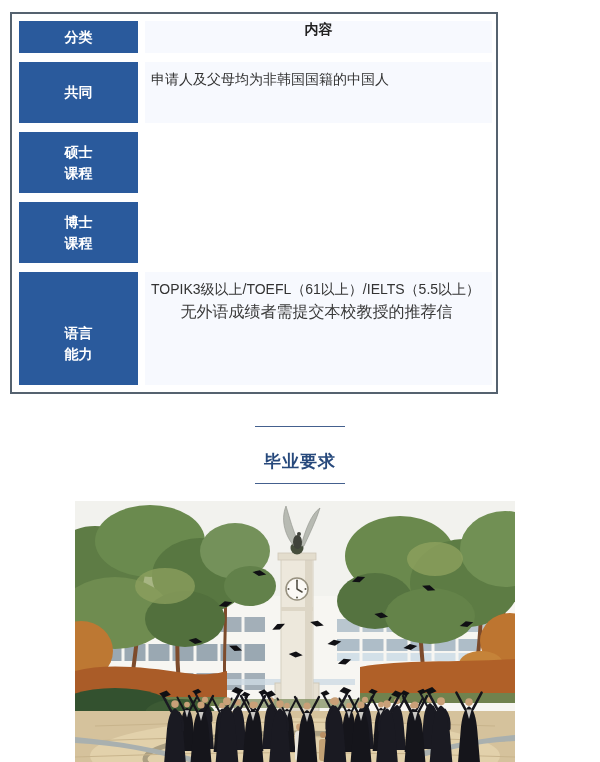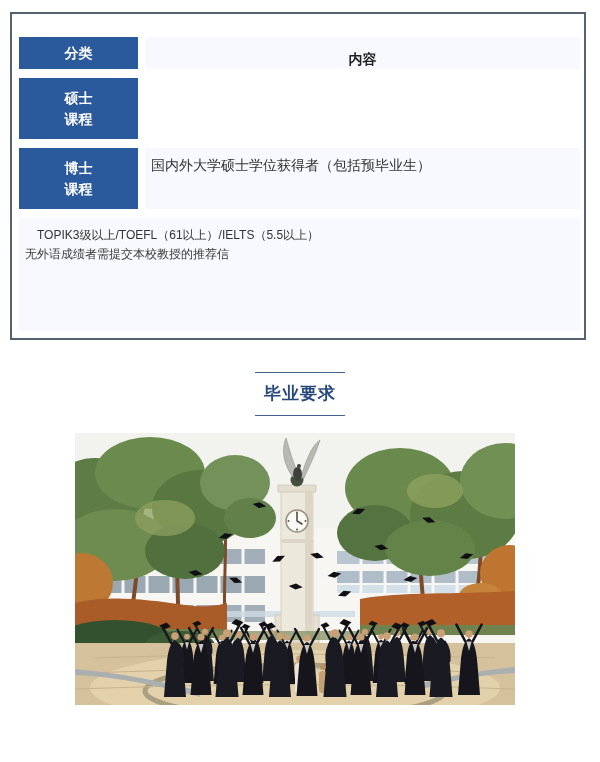--- a/index.html
+++ b/index.html
@@ -4,24 +4,24 @@
 <style>
   html,body{margin:0;padding:0;}
   body{
     width:600px;height:762px;background:#ffffff;overflow:hidden;
     font-family:"Liberation Sans","DejaVu Sans",sans-serif;
     -webkit-font-smoothing:antialiased;
   }
   
   .table-box{
     box-sizing:border-box;
-    width:576px;
+    width:488px;
     margin:12px 0 0 10px;
     border:2px solid #55626f;
-    padding:23px 4px 7px 7px;
+    padding:7px 4px 7px 7px;
     background:#ffffff;
   }
   .trow{display:flex;gap:7px;margin-bottom:9px;}
   .trow:last-child{margin-bottom:0;}
   .trow-header{min-height:32px;}
   .trow-std{min-height:61px;}
   .trow-tall{min-height:113px;}
   .cat-cell{
     box-sizing:border-box;
     width:119px;flex:0 0 119px;
@@ -32,30 +32,30 @@
   }
   .cat-cell span:empty{display:none;}
   .cat-offset{justify-content:center;padding-top:30px;}
   .content-cell{
     box-sizing:border-box;
     flex:1;background:#f7f9fe;
     font-size:14px;color:#333333;
     padding:9px 10px 8px 6px;
   }
   .header-content{
-    display:flex;align-items:flex-end;justify-content:center;
+    display:flex;align-items:flex-start;justify-content:center;
     font-weight:bold;color:#222222;padding:0 0 0 0;
   }
-  .main-line{font-size:12px;color:#333333;margin:0 0 3px 12px;}
-  .note{font-size:12px;color:#3a3a3a;line-height:1.3;}
+  .main-line{font-size:14px;color:#333333;margin:0 0 3px 0;}
+  .note{font-size:16px;color:#3a3a3a;line-height:1.3;text-align:center;}
   
   .section-head{
     width:90px;margin:32px auto 0;
     border-top:1px solid #44608e;border-bottom:1px solid #44608e;
-    padding:9px 0 10px;text-align:center;
+    padding:23px 0 10px;text-align:center;
   }
   .section-title{
     font-size:17px;font-weight:bold;color:#27497c;letter-spacing:1px;
   }
   
   .photo-fig{
     margin:17px 0 0 75px;width:440px;height:272px;
     overflow:hidden;line-height:0;
   }
 </style>
@@ -66,39 +66,49 @@
 
   <div class="trow trow-header">
     <div class="cat-cell">
       <span>分类</span>
     </div>
     <div class="content-cell header-content">
       <span>内容</span>
     </div>
   </div>
 
+  <div class="trow trow-std">
+    <div class="cat-cell">
+      <span>共同</span>
+
+    </div>
+    <div class="content-cell">
+      <div class="content-text">申请人及父母均为非韩国国籍的中国人</div>
+    </div>
+  </div>
 
   <div class="trow trow-std">
     <div class="cat-cell">
       <span>硕士</span>
       <span>课程</span>
     </div>
   </div>
 
   <div class="trow trow-std">
     <div class="cat-cell">
       <span>博士</span>
       <span>课程</span>
     </div>
-    <div class="content-cell">
-      <div class="content-text">国内外大学硕士学位获得者（包括预毕业生）</div>
-    </div>
   </div>
 
   <div class="trow trow-tall">
+    <div class="cat-cell cat-offset">
+      <span>语言</span>
+      <span>能力</span>
+    </div>
     <div class="content-cell">
       <div class="main-line">TOPIK3级以上/TOEFL（61以上）/IELTS（5.5以上）</div>
       <div class="note">无外语成绩者需提交本校教授的推荐信</div>
     </div>
   </div>
 
 </div>
 
 <div class="section-head">
   <span class="section-title">毕业要求</span>

